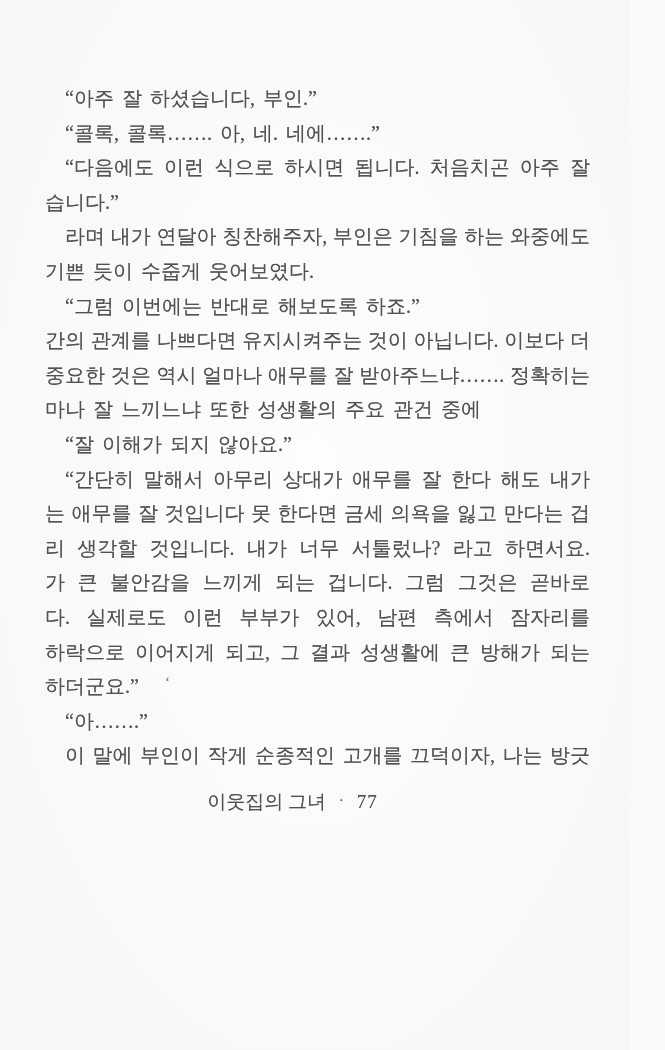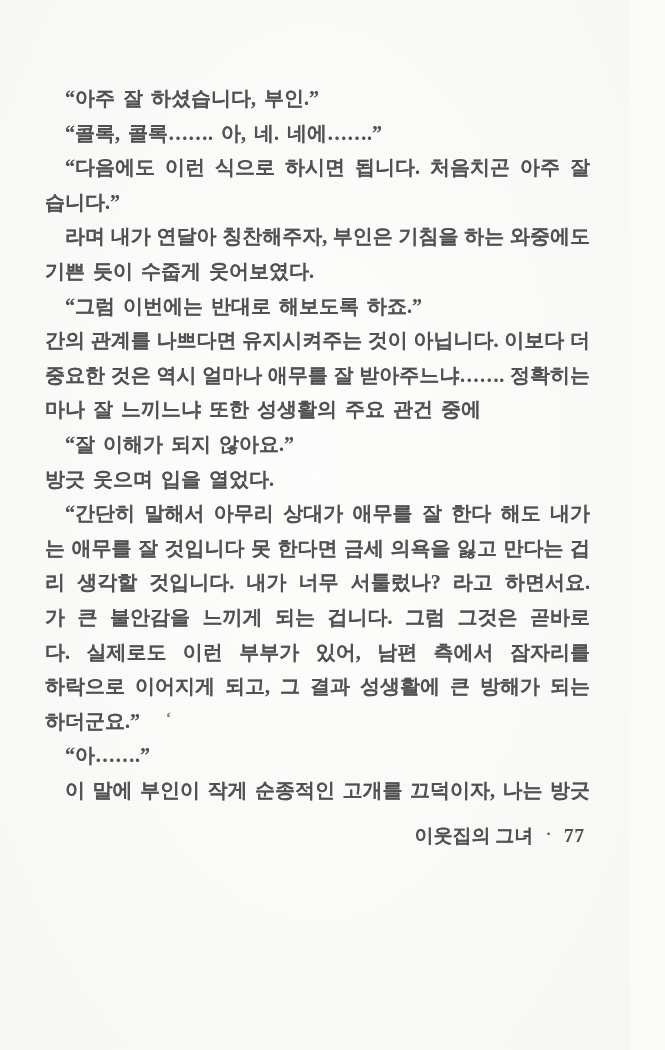--- a/index.html
+++ b/index.html
@@ -16,21 +16,20 @@
     font-family: "Liberation Serif", "DejaVu Serif", serif;
   }
   .page {
     position: relative;
     width: 630px;
     height: 1050px;
     color: var(--ink);
     background:
       radial-gradient(ellipse at 50% 45%, rgba(255,255,255,0.6) 0%, rgba(240,240,237,0.35) 100%),
       var(--paper);
-    font-weight: bold;
   }
   .body-text {
     padding: 81px 40px 0 45px;
   }
   .para { margin: 0; }
   .line {
     font-size: 20px;
     line-height: 34.6px;
     height: 34.6px;
     overflow: hidden;
@@ -52,21 +51,21 @@
   .stray {
     display: inline-block;
     margin-left: 26px;
     font-size: 15px;
     transform: translateY(-6px);
     opacity: 0.75;
   }
   .page-footer {
     margin-top: 14px;
     padding-right: 45px;
-    text-align: right;
+    text-align: center;
     font-size: 19px;
     line-height: 28px;
     color: var(--ink);
     text-shadow: 0 0 0.4px rgba(81,81,81,0.55);
   }
   .page-footer .dot {
     display: inline-block;
     margin: 0 13px;
     font-size: 14px;
     vertical-align: 3px;
@@ -99,21 +98,20 @@
       </div>
       <div class="para">
         <div class="line fill"><span>간의 관계를 나쁘다면 유지시켜주는 것이 아닙니다. 이보다 더</span></div>
         <div class="line fill"><span>중요한 것은 역시 얼마나 애무를 잘 받아주느냐……. 정확히는 얼</span></div>
         <div class="line"><span>마나 잘 느끼느냐 또한 성생활의 주요 관건 중에 하나입니다.”</span></div>
       </div>
       <div class="para">
         <div class="line first"><span>“잘 이해가 되지 않아요.”</span></div>
       </div>
       <div class="para">
-        <div class="line"><span>방긋 웃으며 입을 열었다.</span></div>
       </div>
       <div class="para">
         <div class="line fill first"><span>“간단히 말해서 아무리 상대가 애무를 잘 한다 해도 내가 해주</span></div>
         <div class="line fill"><span>는 애무를 잘 것입니다 못 한다면 금세 의욕을 잃고 만다는 겁</span></div>
         <div class="line fill"><span>리 생각할 것입니다. 내가 너무 서툴렀나? 라고 하면서요. </span><span class="u">스스로</span></div>
         <div class="line fill"><span>가 큰 불안감을 느끼게 되는 겁니다. 그럼 그것은 곧바로 자존감</span></div>
         <div class="line fill"><span>다. 실제로도 이런 부부가 있어, 남편 측에서 잠자리를 기피한다</span></div>
         <div class="line fill"><span>하락으로 이어지게 되고, 그 결과 성생활에 큰 방해가 되는 겁니</span></div>
         <div class="line"><span>하더군요.”</span><span class="stray">‘</span></div>
       </div>

